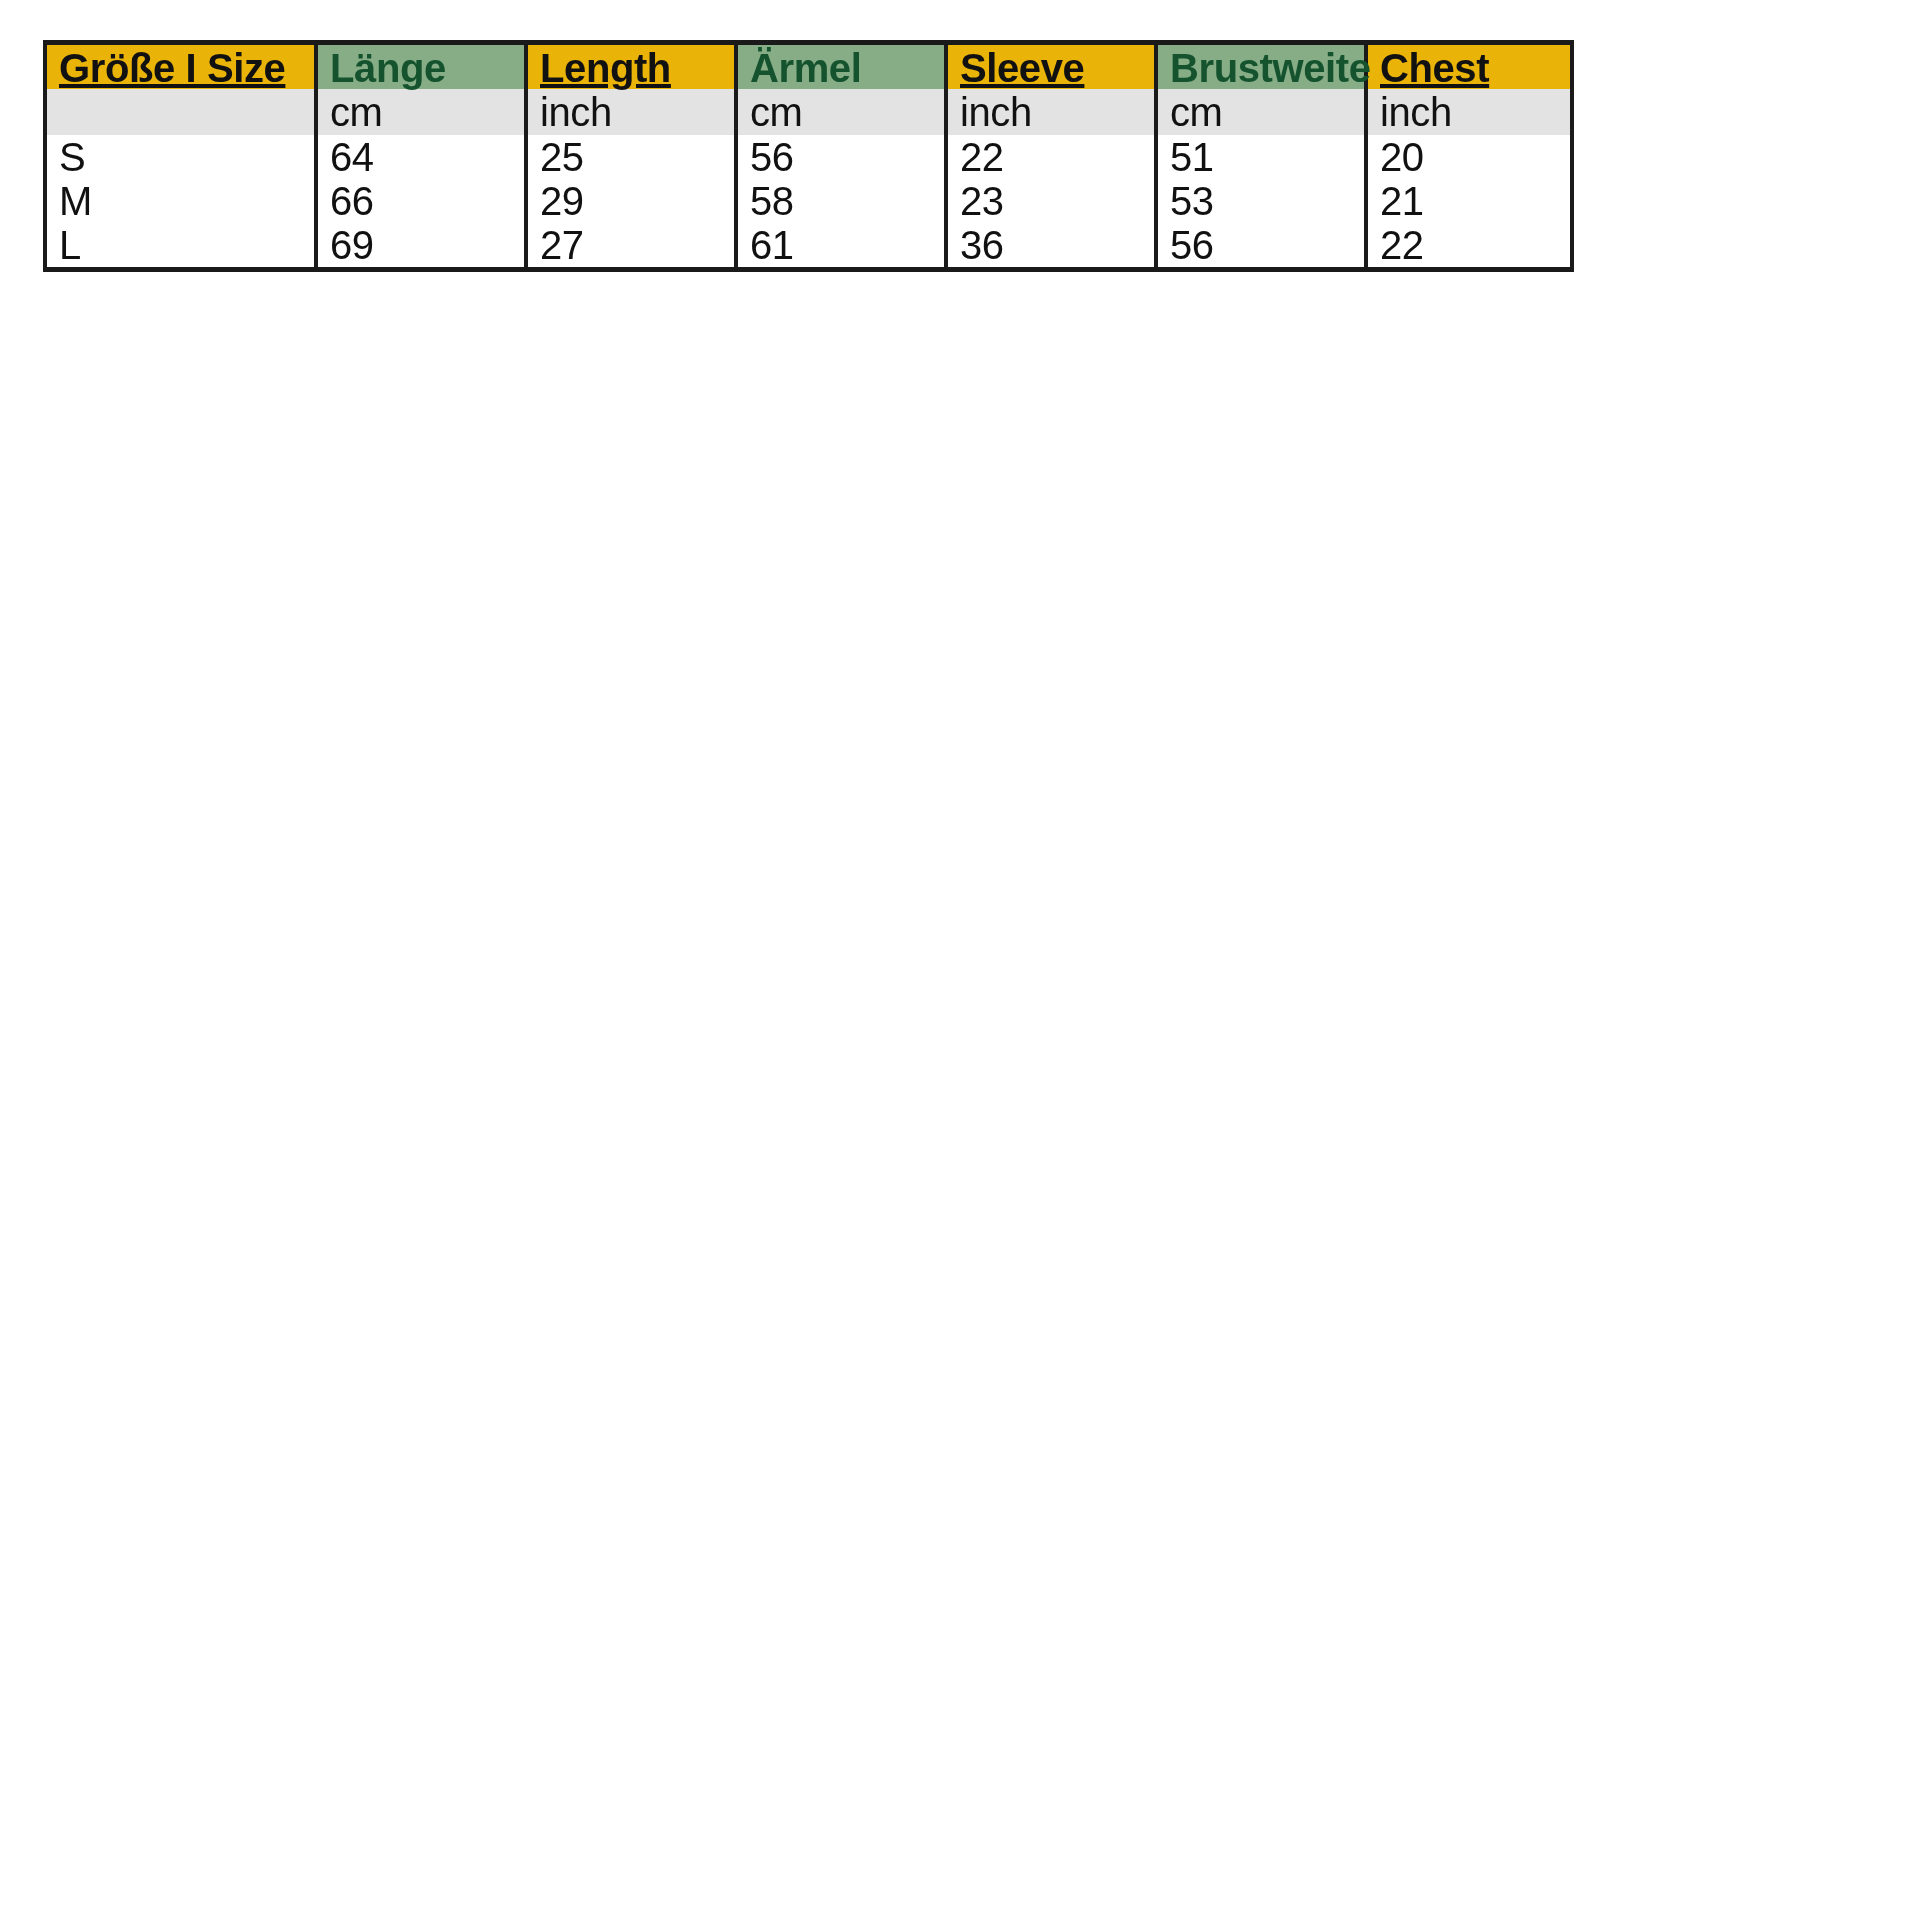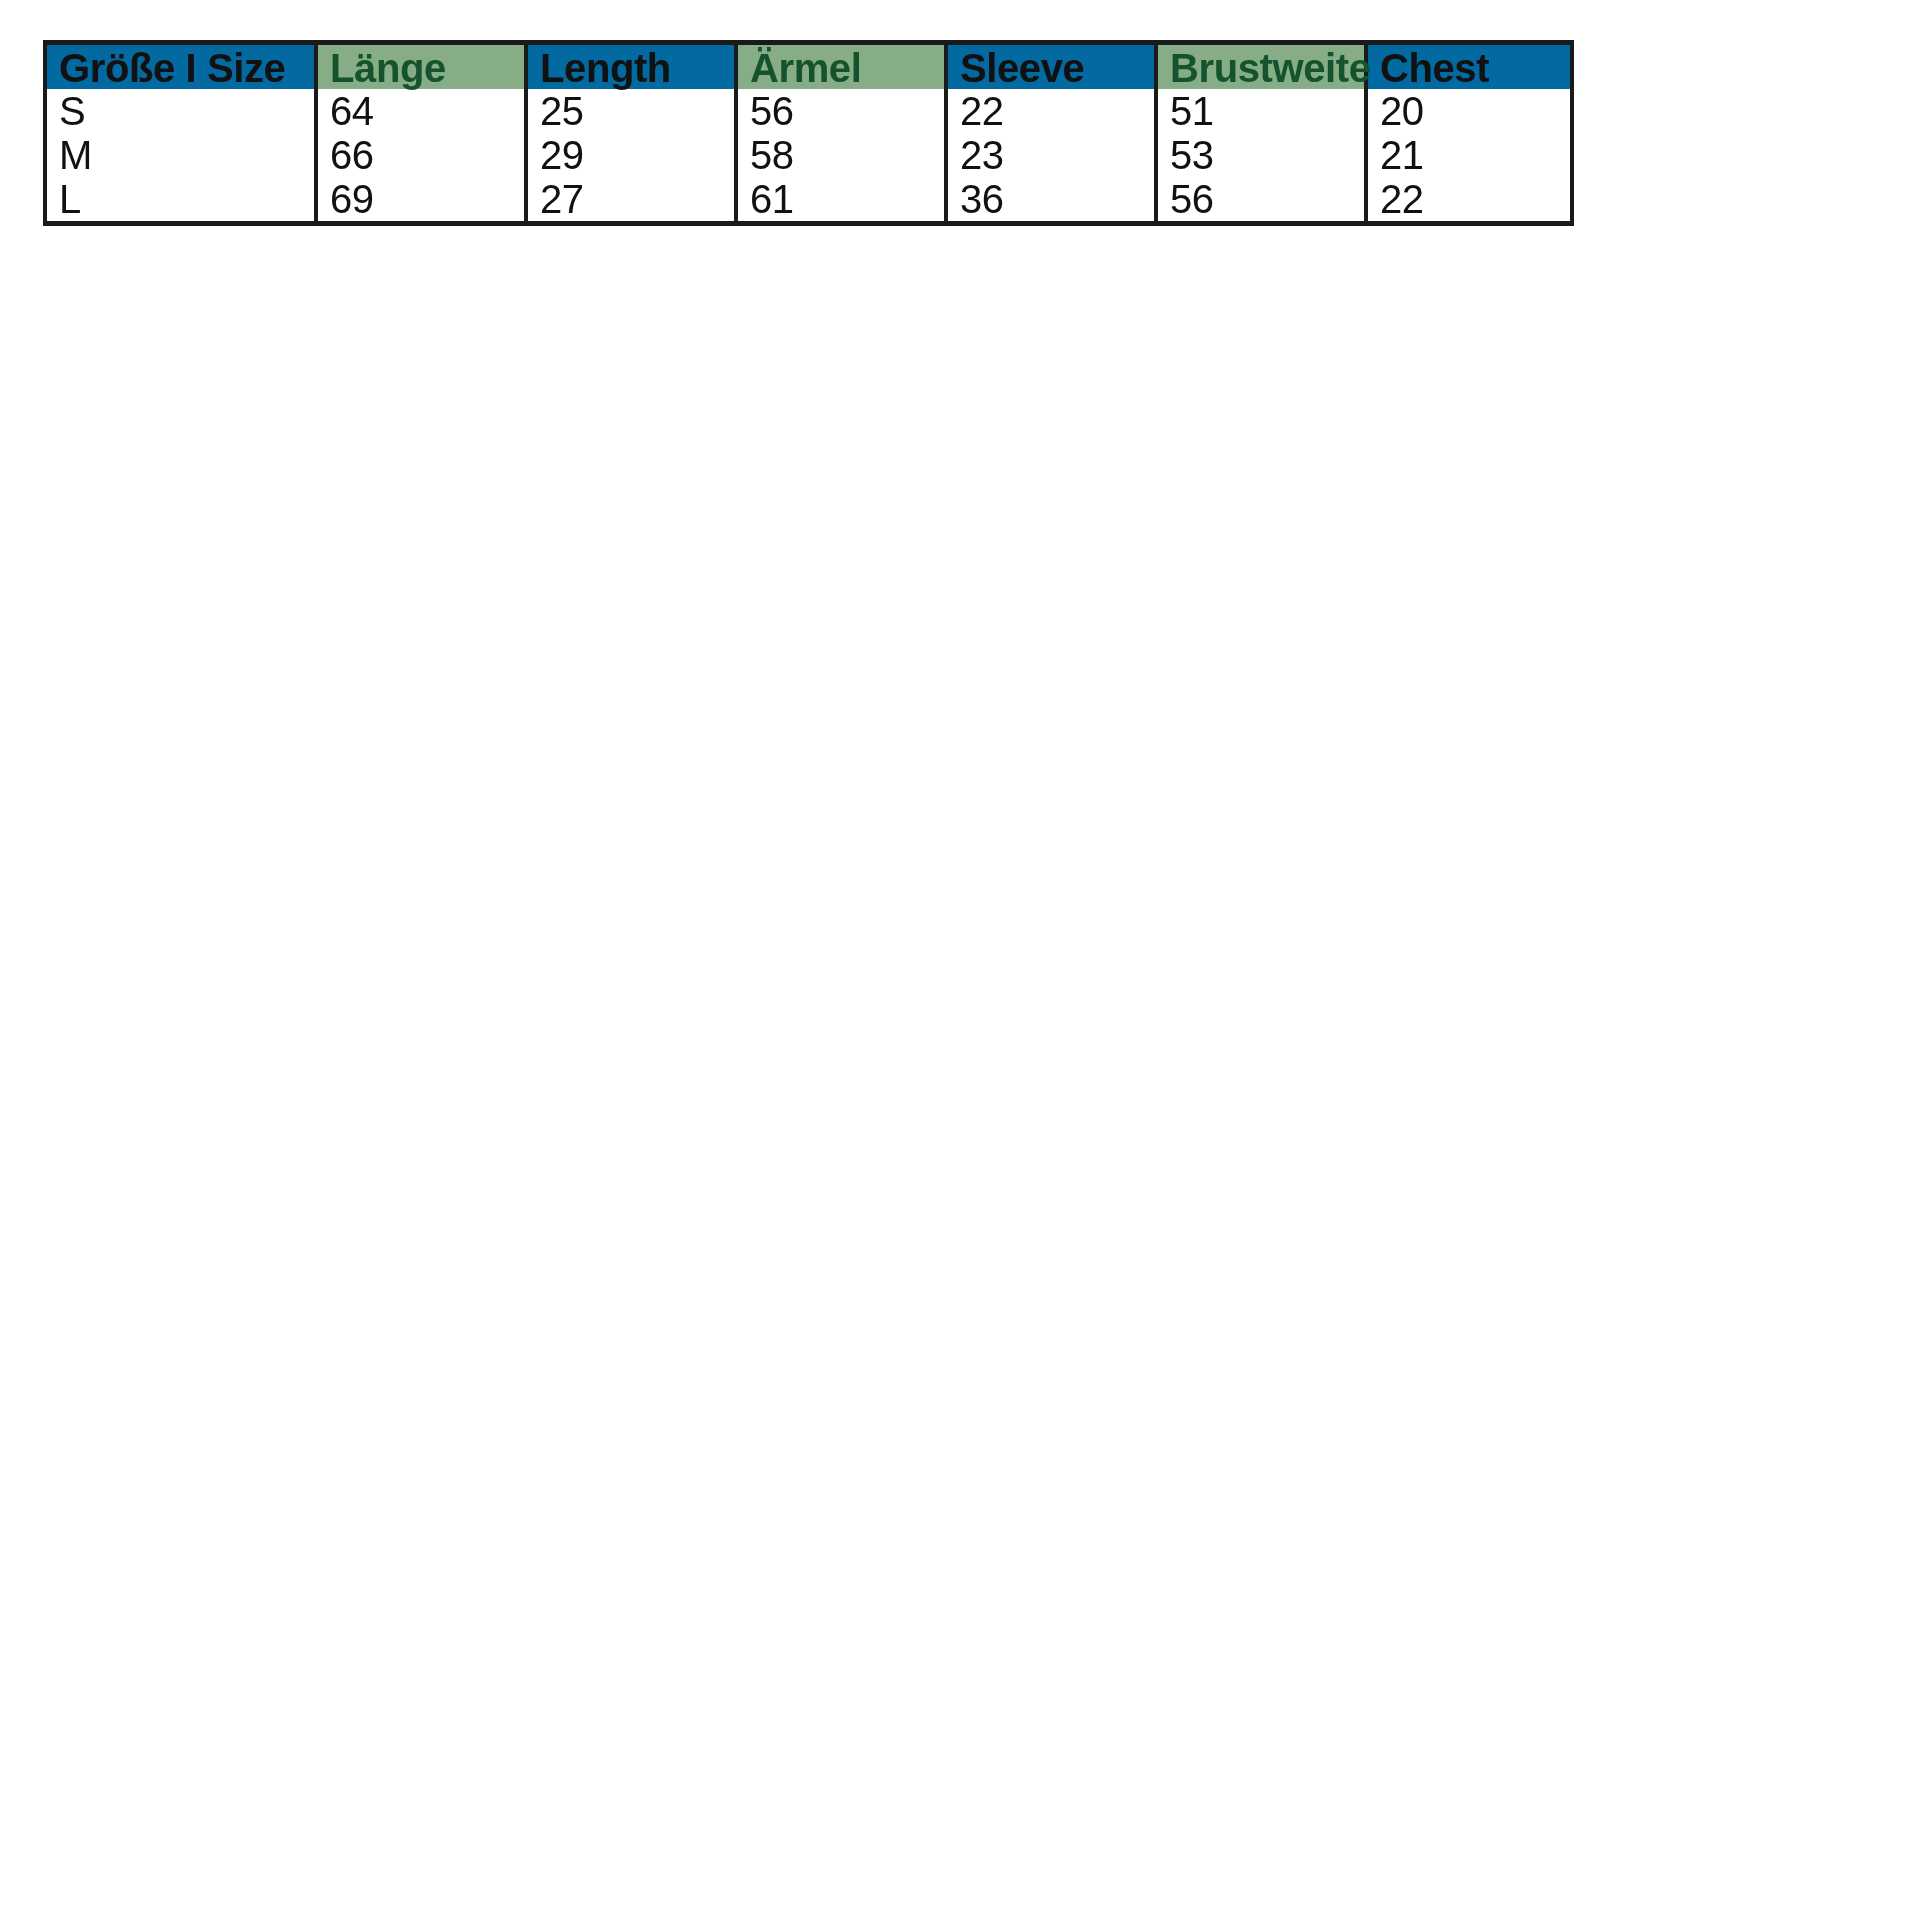--- a/index.html
+++ b/index.html
@@ -64,22 +64,23 @@
     font-weight: bold;
     height: 46px;
     padding-top: 2px;
   }
   td.green {
     background: #87ad87;
     color: #14532d;
     padding-left: 12px;
   }
   td.plain-head {
-    background: #0369a1;
+    background: #eab308;
     color: #111111;
+    text-decoration: underline;
   }
 
   
   tr.row-units td {
     background: #e3e3e3;
     font-weight: normal;
     height: 46px;
   }
   tr.row-units td.first-col {
     background: #e3e3e3;
@@ -111,20 +112,29 @@
     <tbody>
       <tr class="row-head">
         <td class="first-col plain-head">Größe I Size</td>
         <td class="green">Länge</td>
         <td class="plain-head">Length</td>
         <td class="green">Ärmel</td>
         <td class="plain-head">Sleeve</td>
         <td class="green">Brustweite</td>
         <td class="plain-head">Chest</td>
       </tr>
+      <tr class="row-units">
+        <td class="first-col"></td>
+        <td>cm</td>
+        <td>inch</td>
+        <td>cm</td>
+        <td>inch</td>
+        <td>cm</td>
+        <td>inch</td>
+      </tr>
       <tr class="row-data">
         <td class="first-col">S</td>
         <td>64</td>
         <td>25</td>
         <td>56</td>
         <td>22</td>
         <td>51</td>
         <td>20</td>
       </tr>
       <tr class="row-data">

